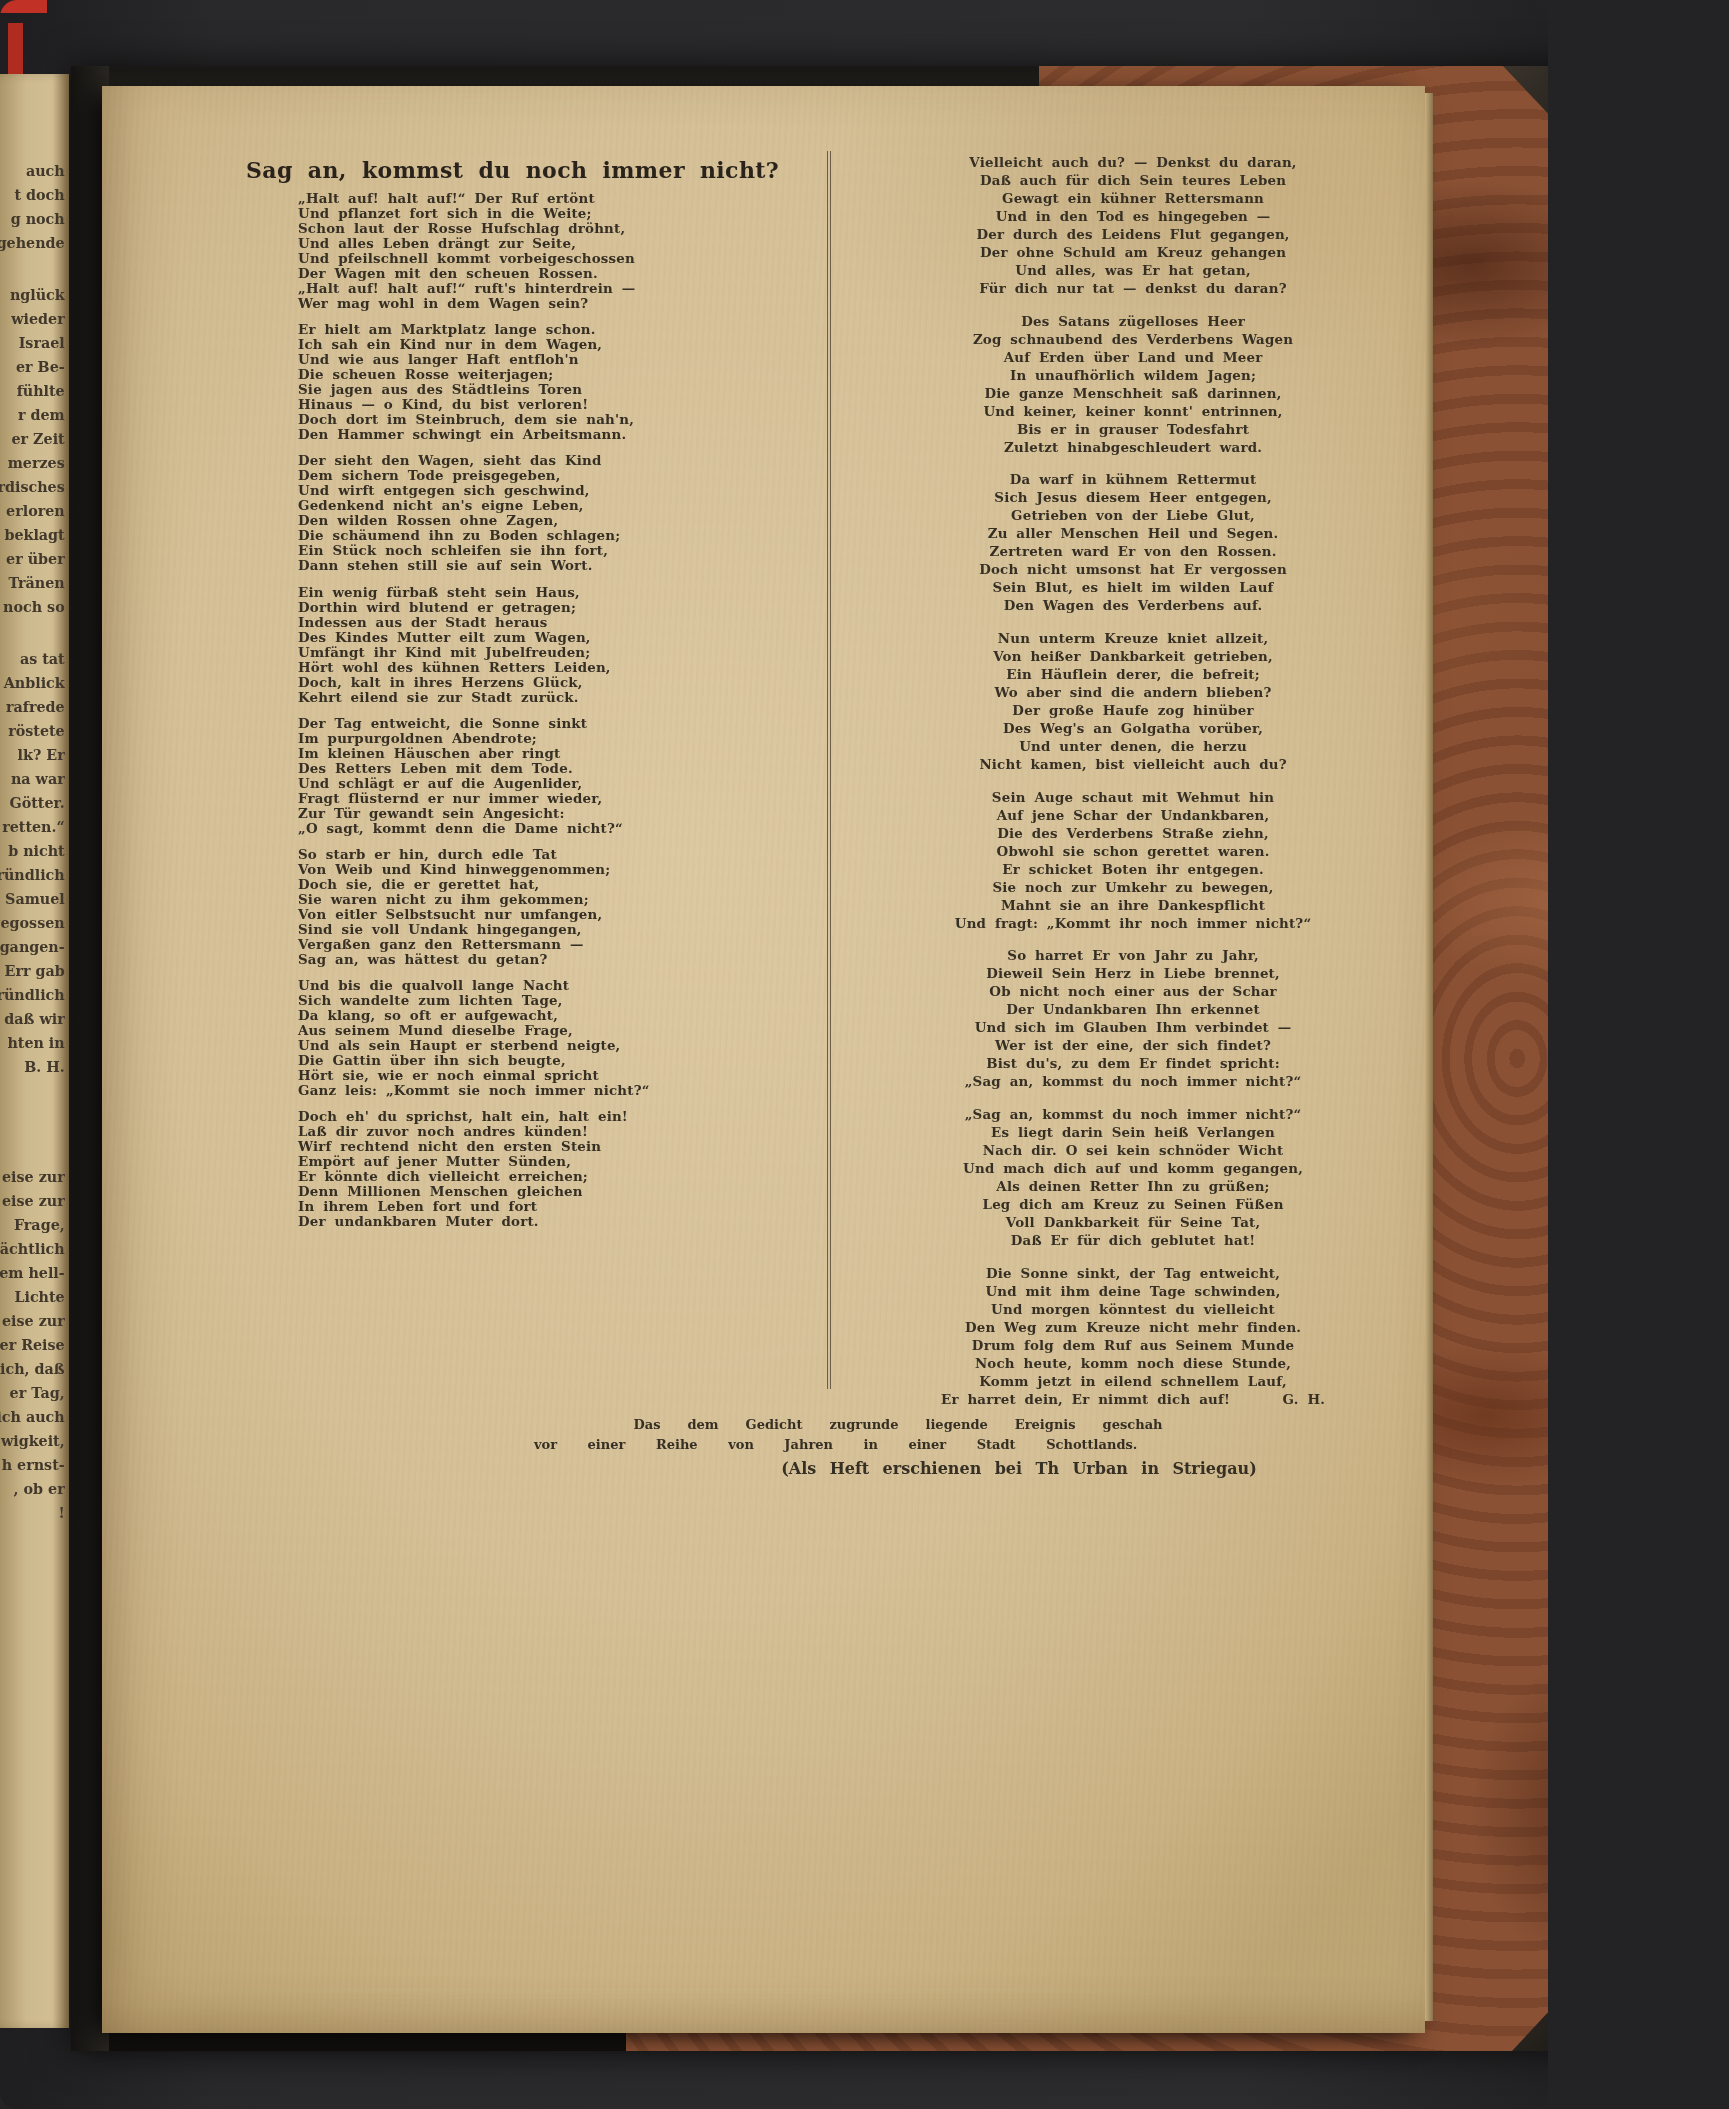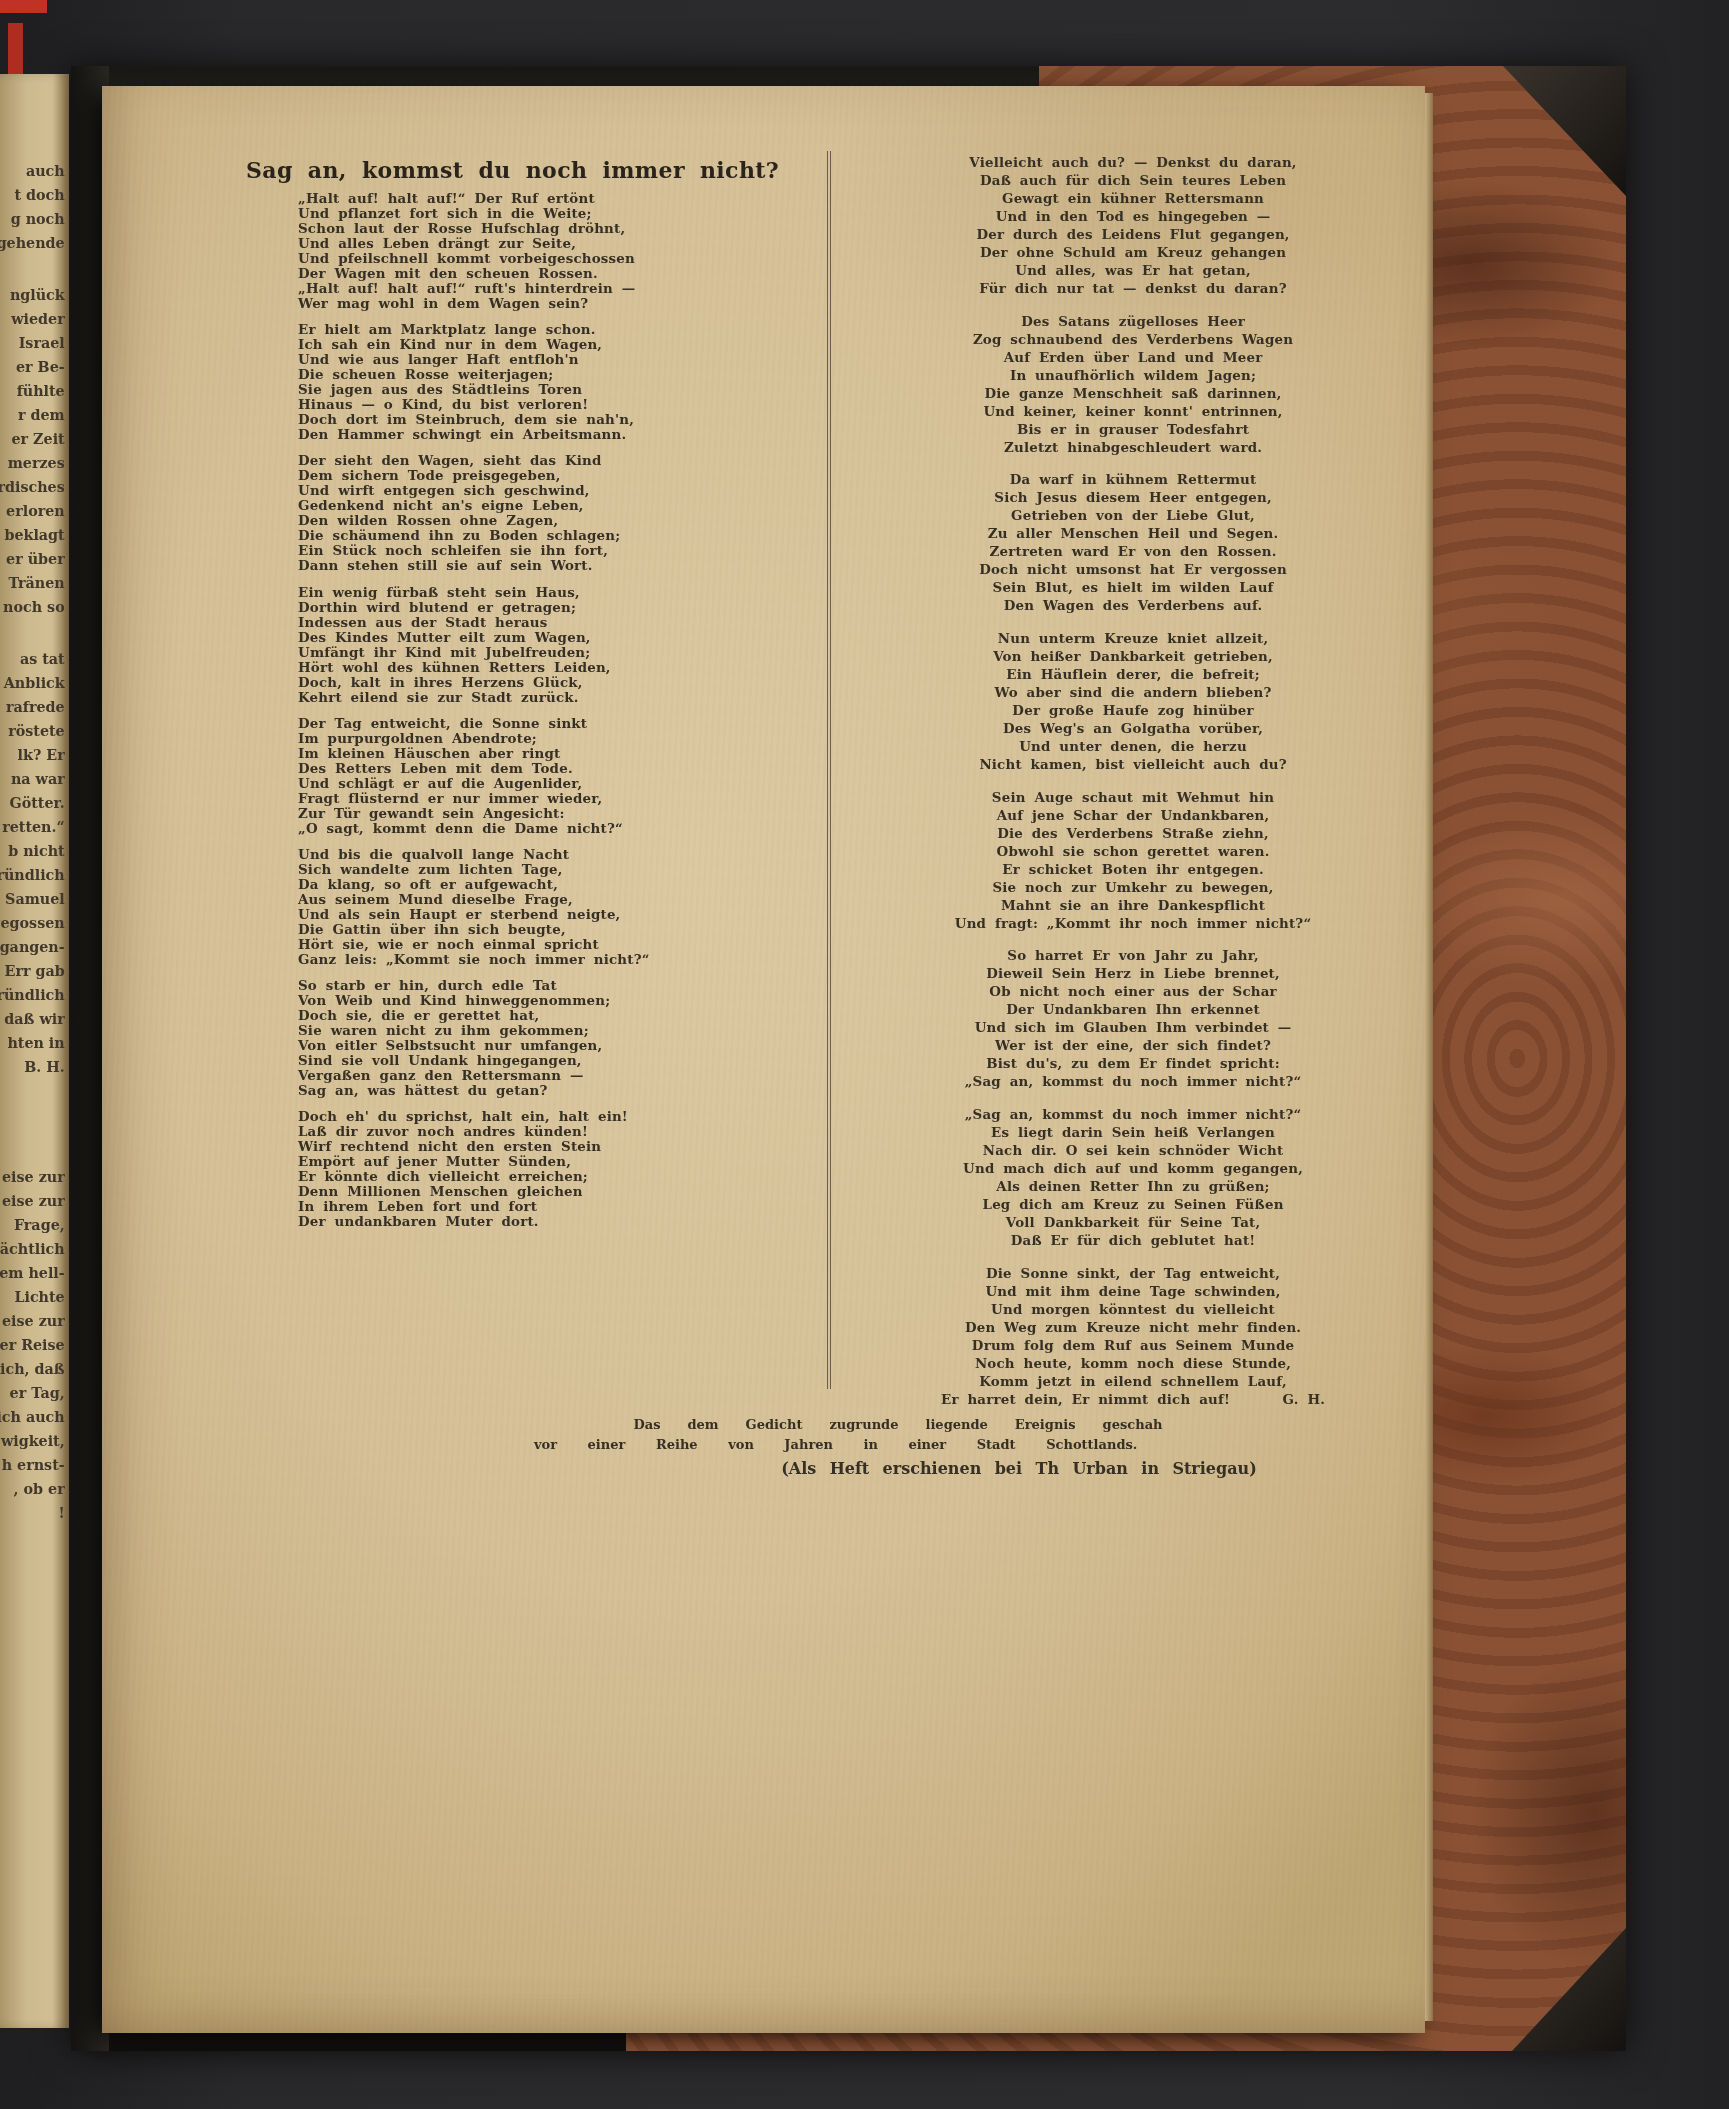--- a/index.html
+++ b/index.html
@@ -3,22 +3,23 @@
 <meta charset="utf-8">
 <title>Scanned book page</title>
 <style>
   * { margin:0; padding:0; box-sizing:border-box; }
   html,body { width:1729px; height:2109px; }
   body {
     font-family:"DejaVu Serif", serif;
     background:#232325;
   }
   .scene {
-    position:relative; width:1729px; height:2109px; overflow:hidden;
+    position:relative; width:1548px; height:2109px; overflow:hidden;
     background:linear-gradient(90deg,#1e1e20 0%, #29292b 14%, #2c2c2e 80%, #222224 100%);
+    border-radius:17px;
   }
 
   
   .red-mark { position:absolute; }
   .red1 { left:0; top:0; width:47px; height:13px; background:#c23126; }
   .red2 { left:7.8px; top:23px; width:15.6px; height:57px; background:#b02b20; }
 
   
   .book-cover {
     position:absolute; left:71px; top:66px; width:1555px; height:1985px; border-radius:4.3px;
@@ -225,40 +226,40 @@
           <div class="line">Der Tag entweicht, die Sonne sinkt</div>
           <div class="line">Im purpurgoldnen Abendrote;</div>
           <div class="line">Im kleinen Häuschen aber ringt</div>
           <div class="line">Des Retters Leben mit dem Tode.</div>
           <div class="line">Und schlägt er auf die Augenlider,</div>
           <div class="line">Fragt flüsternd er nur immer wieder,</div>
           <div class="line">Zur Tür gewandt sein Angesicht:</div>
           <div class="line">„O sagt, kommt denn die Dame nicht?“</div>
         </div>
         <div class="stanza">
+          <div class="line">So starb er hin, durch edle Tat</div>
+          <div class="line">Von Weib und Kind hinweggenommen;</div>
+          <div class="line">Doch sie, die er gerettet hat,</div>
+          <div class="line">Sie waren nicht zu ihm gekommen;</div>
+          <div class="line">Von eitler Selbstsucht nur umfangen,</div>
+          <div class="line">Sind sie voll Undank hingegangen,</div>
+          <div class="line">Vergaßen ganz den Rettersmann —</div>
+          <div class="line">Sag an, was hättest du getan?</div>
+        </div>
+        <div class="stanza">
           <div class="line">Und bis die qualvoll lange Nacht</div>
           <div class="line">Sich wandelte zum lichten Tage,</div>
           <div class="line">Da klang, so oft er aufgewacht,</div>
           <div class="line">Aus seinem Mund dieselbe Frage,</div>
           <div class="line">Und als sein Haupt er sterbend neigte,</div>
           <div class="line">Die Gattin über ihn sich beugte,</div>
           <div class="line">Hört sie, wie er noch einmal spricht</div>
           <div class="line">Ganz leis: „Kommt sie noch immer nicht?“</div>
         </div>
         <div class="stanza">
-          <div class="line">So starb er hin, durch edle Tat</div>
-          <div class="line">Von Weib und Kind hinweggenommen;</div>
-          <div class="line">Doch sie, die er gerettet hat,</div>
-          <div class="line">Sie waren nicht zu ihm gekommen;</div>
-          <div class="line">Von eitler Selbstsucht nur umfangen,</div>
-          <div class="line">Sind sie voll Undank hingegangen,</div>
-          <div class="line">Vergaßen ganz den Rettersmann —</div>
-          <div class="line">Sag an, was hättest du getan?</div>
-        </div>
-        <div class="stanza">
           <div class="line">Doch eh' du sprichst, halt ein, halt ein!</div>
           <div class="line">Laß dir zuvor noch andres künden!</div>
           <div class="line">Wirf rechtend nicht den ersten Stein</div>
           <div class="line">Empört auf jener Mutter Sünden,</div>
           <div class="line">Er könnte dich vielleicht erreichen;</div>
           <div class="line">Denn Millionen Menschen gleichen</div>
           <div class="line">In ihrem Leben fort und fort</div>
           <div class="line">Der undankbaren Muter dort.</div>
         </div>
       </div>

